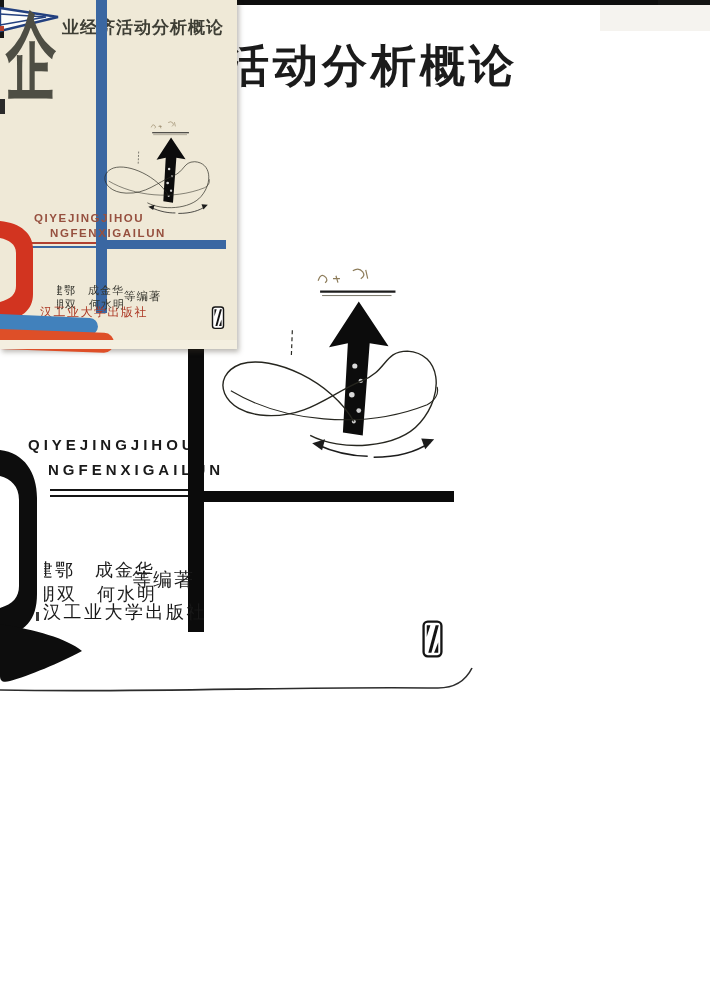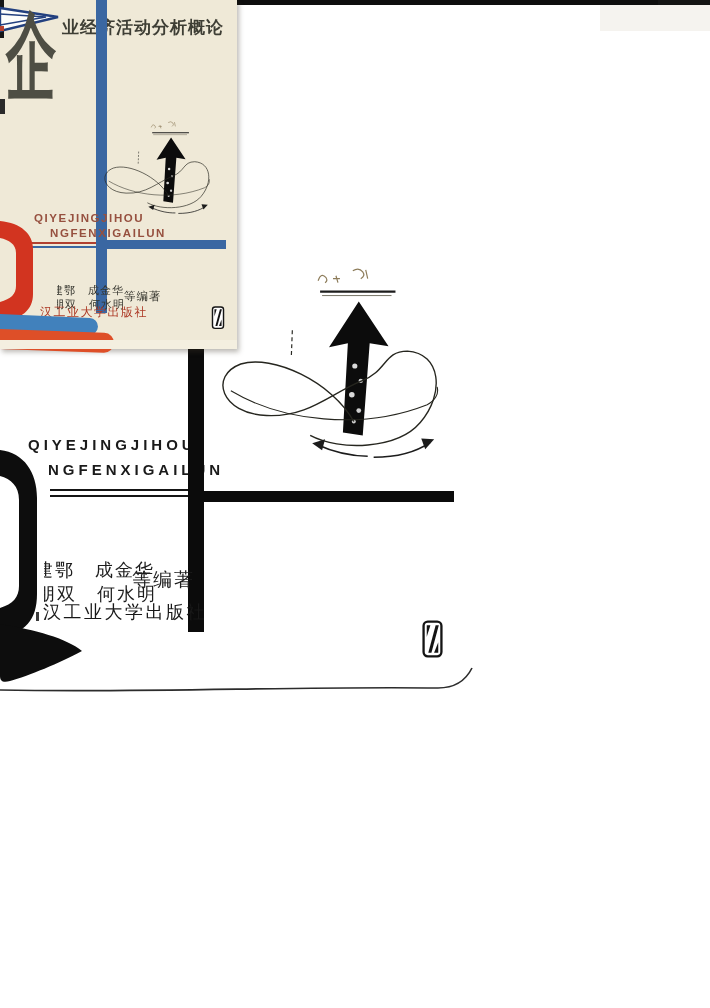--- a/index.html
+++ b/index.html
@@ -117,20 +117,21 @@
       <polygon points="15.5,31 11.5,31 15.5,21" fill="#141414"></polygon>
     </g>
   </defs>
 </svg>
 
 <div class="abs" id="scan">
   <div class="abs top-strip"></div>
   <div class="abs top-strip-corner"></div>
   <div class="abs top-right-tint"></div>
 
+  <div class="abs scan-title">活动分析概论</div>
 
   <svg class="abs scan-art" viewBox="0 0 240 200">
     <use href="#coverArt"></use>
   </svg>
 
   <div class="abs scan-pinyin scan-py1">QIYEJINGJIHOU</div>
   <div class="abs scan-pinyin scan-py2">NGFENXIGAILUN</div>
 
   <div class="abs dline dline1"></div>
   <div class="abs dline dline2"></div>

